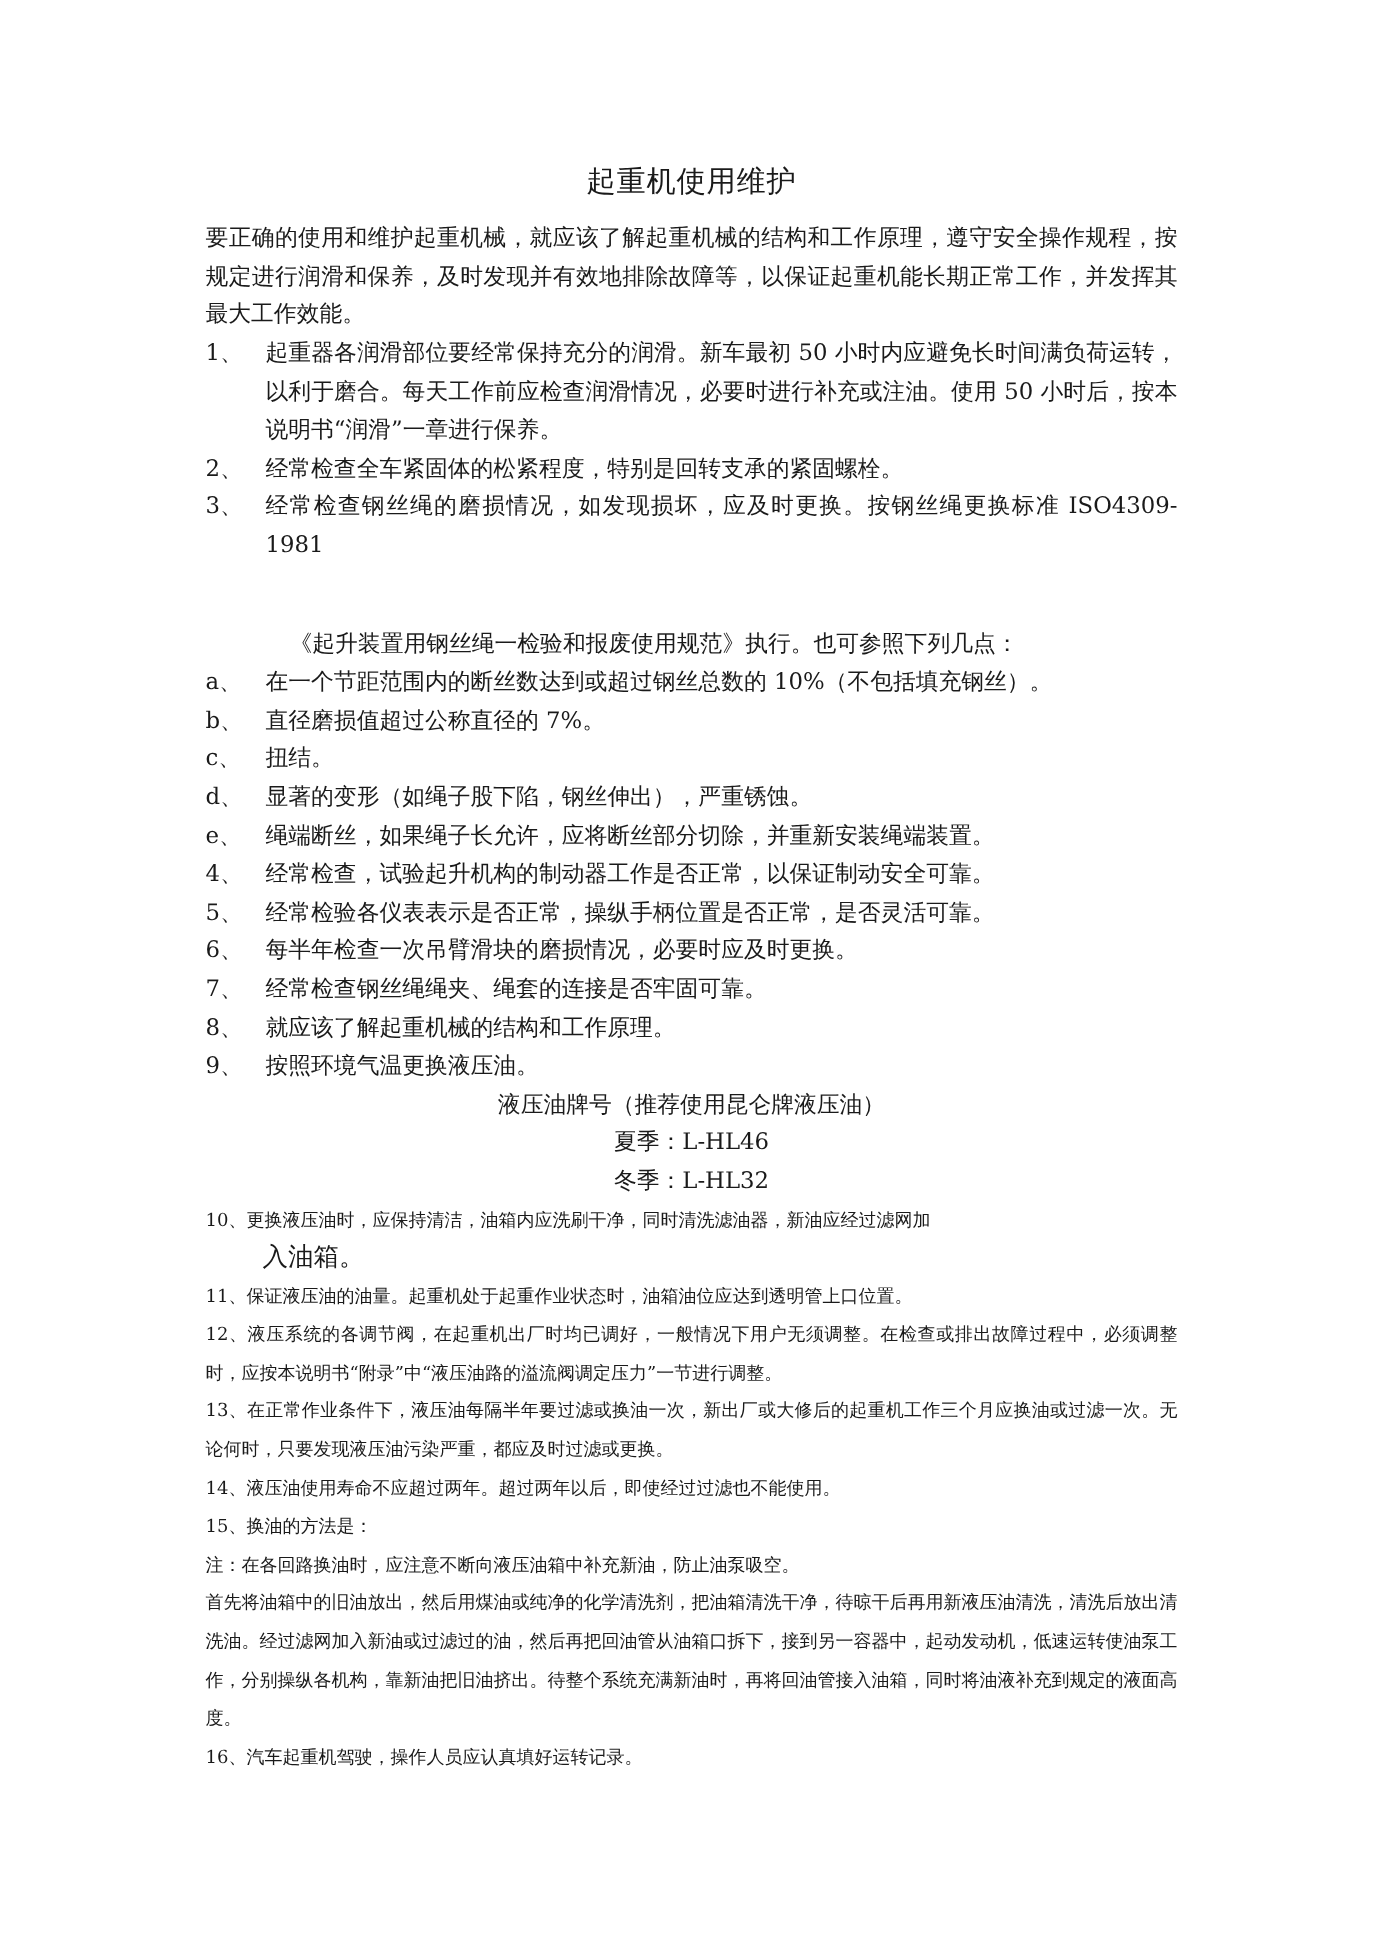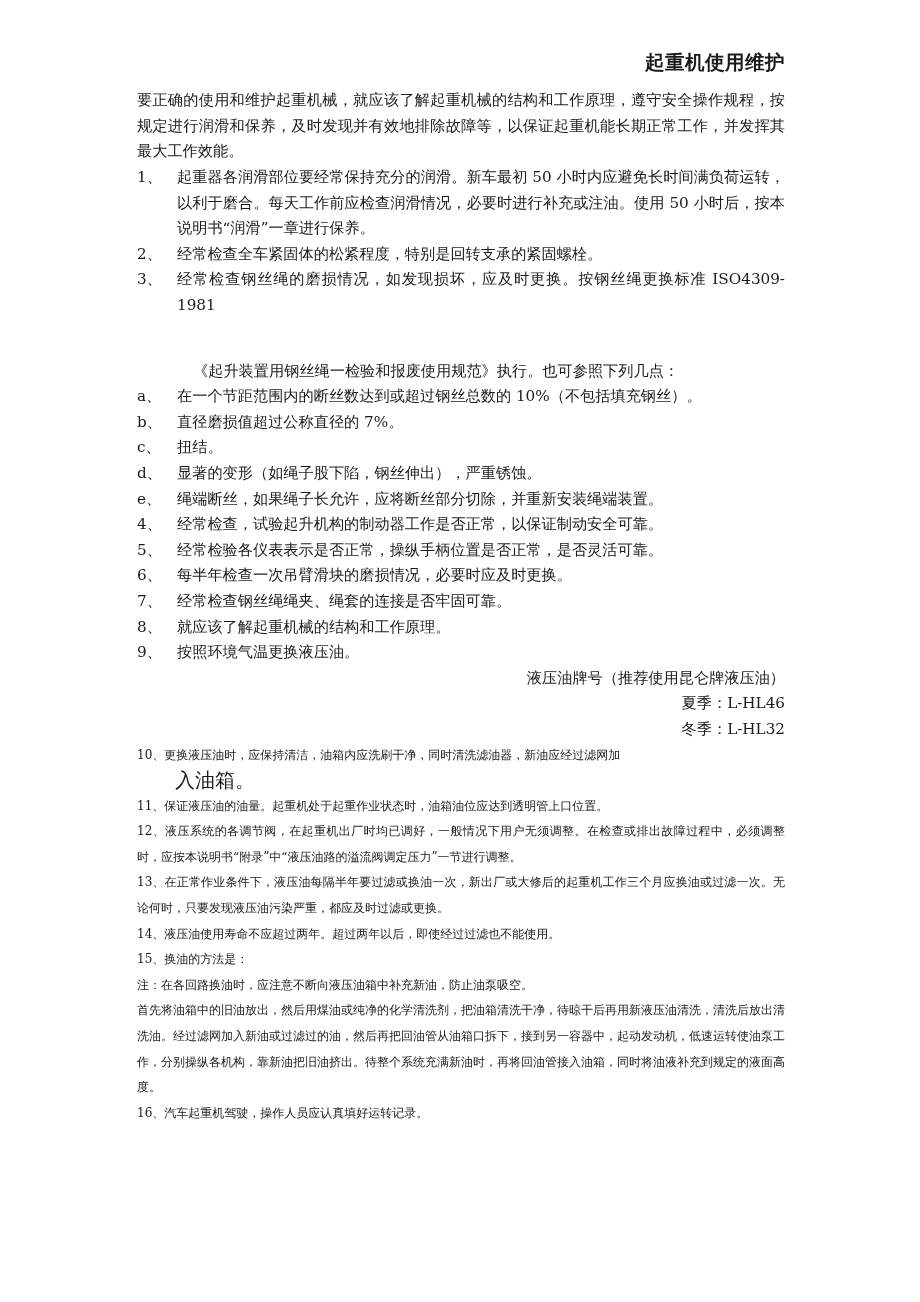--- a/index.html
+++ b/index.html
@@ -22,27 +22,27 @@
     padding: 0;
     overflow: hidden;
   }
   .content {
     position: absolute;
     left: 137px;
     top: 0;
     width: 648px;
   }
   .doc-title {
-    text-align: right;
+    text-align: center;
     font-size: 19.5px;
     line-height: 1.5;
     margin: 0;
-    padding-top: 48px;
+    padding-top: 106px;
     padding-bottom: 11px;
-    font-weight: bold;
+    font-weight: normal;
     letter-spacing: 0.5px;
   }
   
   .para {
     font-size: 15.2px;
     line-height: 25.6px;
     margin: 0;
     text-align: justify;
     text-justify: inter-ideograph;
   }
@@ -78,32 +78,32 @@
   
   .flat {
     font-size: 12px;
     line-height: 25.6px;
     text-align: justify;
     text-justify: inter-ideograph;
     margin: 0;
   }
   
   .flat-indent-cont {
-    font-size: 20px;
+    font-size: 17px;
     line-height: 25.6px;
     text-align: justify;
     text-justify: inter-ideograph;
     margin: 0;
     padding-left: 38px;
   }
   .plain {
     font-size: 15.2px;
     line-height: 25.6px;
     margin: 0;
-    text-align: right;
+    text-align: center;
   }
 </style>
 </head>
 <body>
 
 <div class="page">
   <div class="content">
 
     <h1 class="doc-title">起重机使用维护</h1>
 

